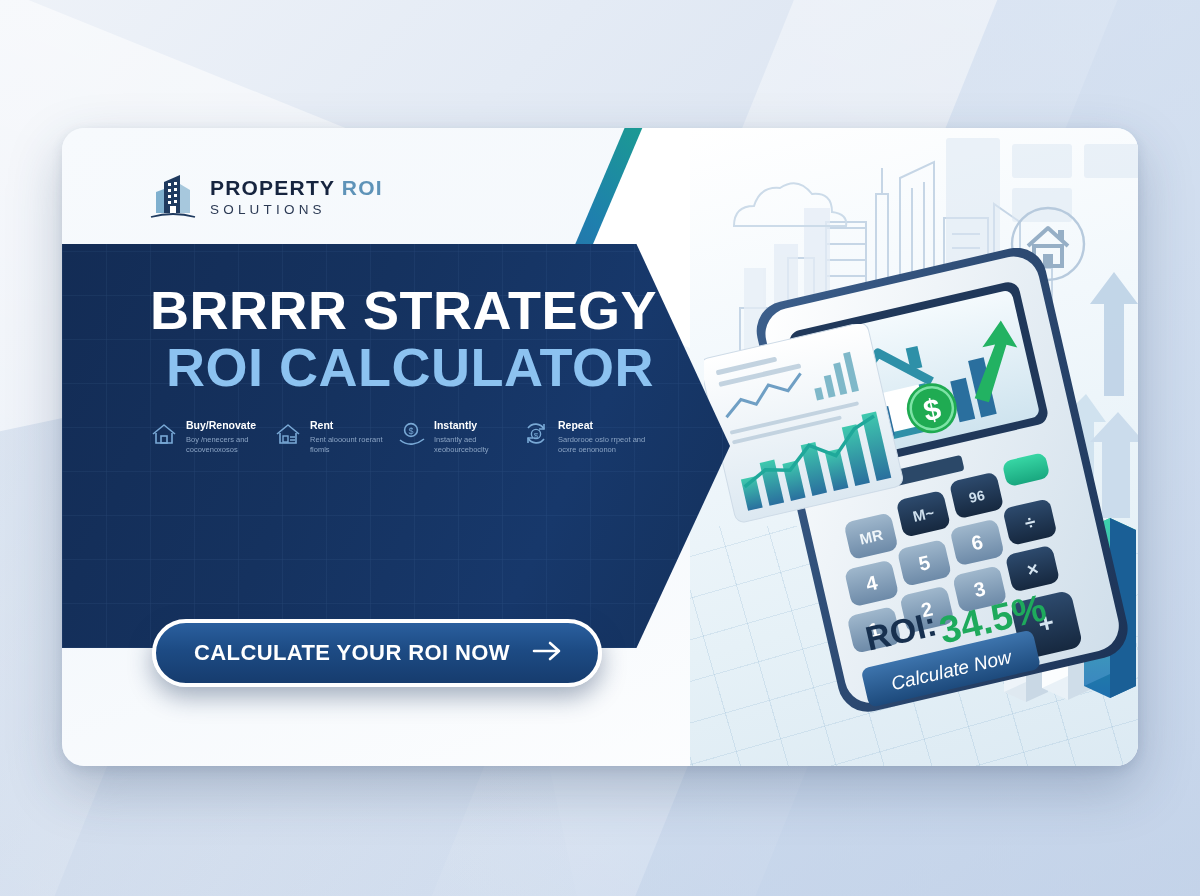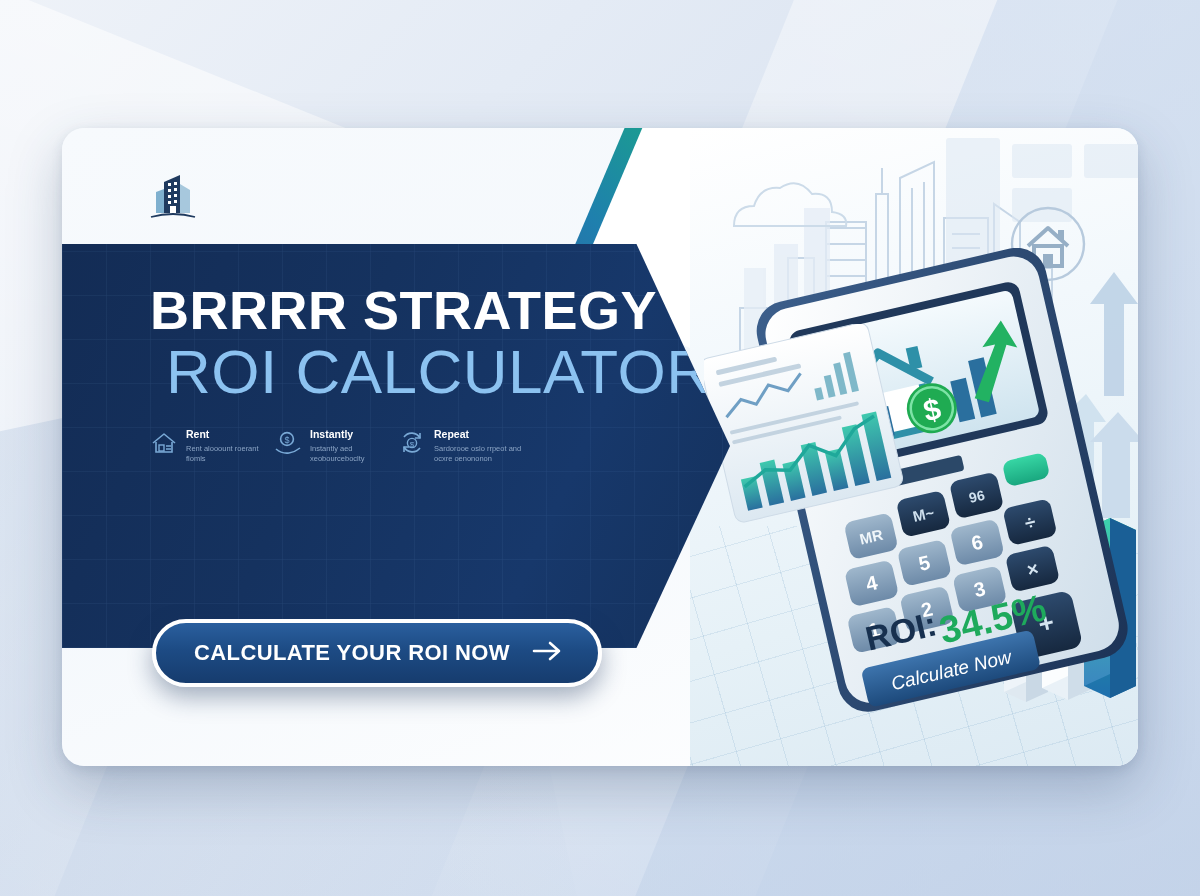--- a/index.html
+++ b/index.html
@@ -89,21 +89,21 @@
   .logo-text .l2 {
     font-size: 13.5px; letter-spacing: 4.2px; color: #2c3a54; margin-top: 2px;
   }
 
   
   h1.head-1 {
     font-size: 54px; font-weight: bold; color: #ffffff;
     letter-spacing: .5px; line-height: .98; white-space: nowrap;
   }
   h1.head-2 {
-    font-size: 62px; font-weight: normal; color: #8cc2f0;
+    font-size: 54px; font-weight: bold; color: #8cc2f0;
     letter-spacing: .5px; line-height: 1.12; white-space: nowrap; margin-left: 16px;
   }
   p.subhead {
     margin-top: 20px; font-size: 16.5px; line-height: 1.62;
     color: #dbe6f4; max-width: 500px;
   }
 
   
   .features {
     display: flex; gap: 0; margin-top: 22px; width: 520px;
@@ -391,20 +391,31 @@
   </div>
 
   <div class="dark-panel">
     <div class="panel-grid"></div>
     <div class="panel-inner">
       <h1 class="head-1">BRRRR STRATEGY</h1>
       <h1 class="head-2">ROI CALCULATOR</h1>
 
       <div class="features">
 
+        <div class="feature">
+          <svg width="28" height="26" viewBox="0 0 28 26">
+            <path d="M3 13 L14 4 L25 13" fill="none" stroke="#79a9d6" stroke-width="1.6" stroke-linejoin="round"></path>
+            <path d="M6 12 V22 h16 V12" fill="none" stroke="#79a9d6" stroke-width="1.6"></path>
+            <rect x="11" y="15" width="6" height="7" fill="none" stroke="#79a9d6" stroke-width="1.6"></rect>
+          </svg>
+          <div>
+            <div class="f-title">Buy/Renovate</div>
+            <div class="f-desc">Boy /nenecers and cocovenoxosos</div>
+          </div>
+        </div>
 
         <div class="feature">
           <svg width="28" height="26" viewBox="0 0 28 26">
             <path d="M3 13 L14 4 L25 13" fill="none" stroke="#79a9d6" stroke-width="1.6" stroke-linejoin="round"></path>
             <path d="M6 12 V22 h16 V12" fill="none" stroke="#79a9d6" stroke-width="1.6"></path>
             <rect x="9" y="15" width="5" height="6" fill="none" stroke="#79a9d6" stroke-width="1.4"></rect>
             <path d="M16 16 h5 M16 19 h5" stroke="#79a9d6" stroke-width="1.4"></path>
           </svg>
           <div>
             <div class="f-title">Rent</div>
@@ -453,20 +464,27 @@
         <rect x="18" y="17" width="3" height="3"></rect>
           <rect x="24" y="16" width="3" height="3"></rect>
         <rect x="18" y="23" width="3" height="3"></rect>
           <rect x="24" y="22" width="3" height="3"></rect>
         <rect x="18" y="29" width="3" height="3"></rect>
           <rect x="24" y="28" width="3" height="3"></rect>
       </g>
       <rect x="20" y="34" width="6" height="7" fill="#ffffff"></rect>
       <path d="M1 45 q22 -6 44 0" fill="none" stroke="#1f3a5f" stroke-width="1.8"></path>
     </svg>
+    <div class="logo-text">
+      <div class="l1">
+        <span>PROPERTY</span>
+        <span class="roi">ROI</span>
+      </div>
+      <div class="l2">SOLUTIONS</div>
+    </div>
   </div>
 
   <div class="cta" style="left:90px; top:491px;">
     <span class="cta-label">CALCULATE YOUR ROI NOW</span>
     <svg width="32" height="22" viewBox="0 0 32 22">
       <path d="M2 11 H27 M18 3 L27 11 L18 19" fill="none" stroke="#ffffff" stroke-width="2.6" stroke-linecap="round" stroke-linejoin="round"></path>
     </svg>
   </div>
 
 </div>

